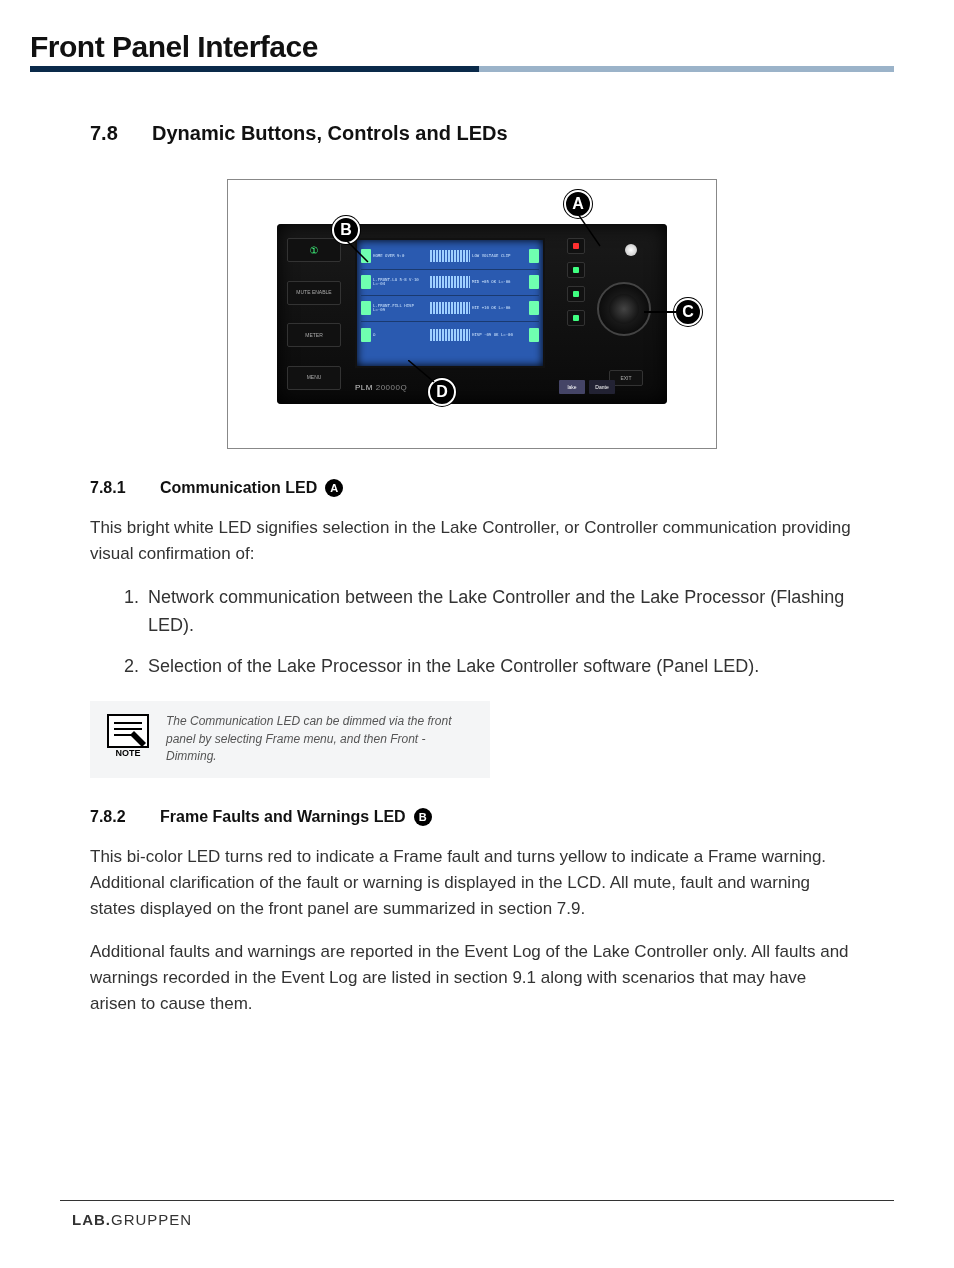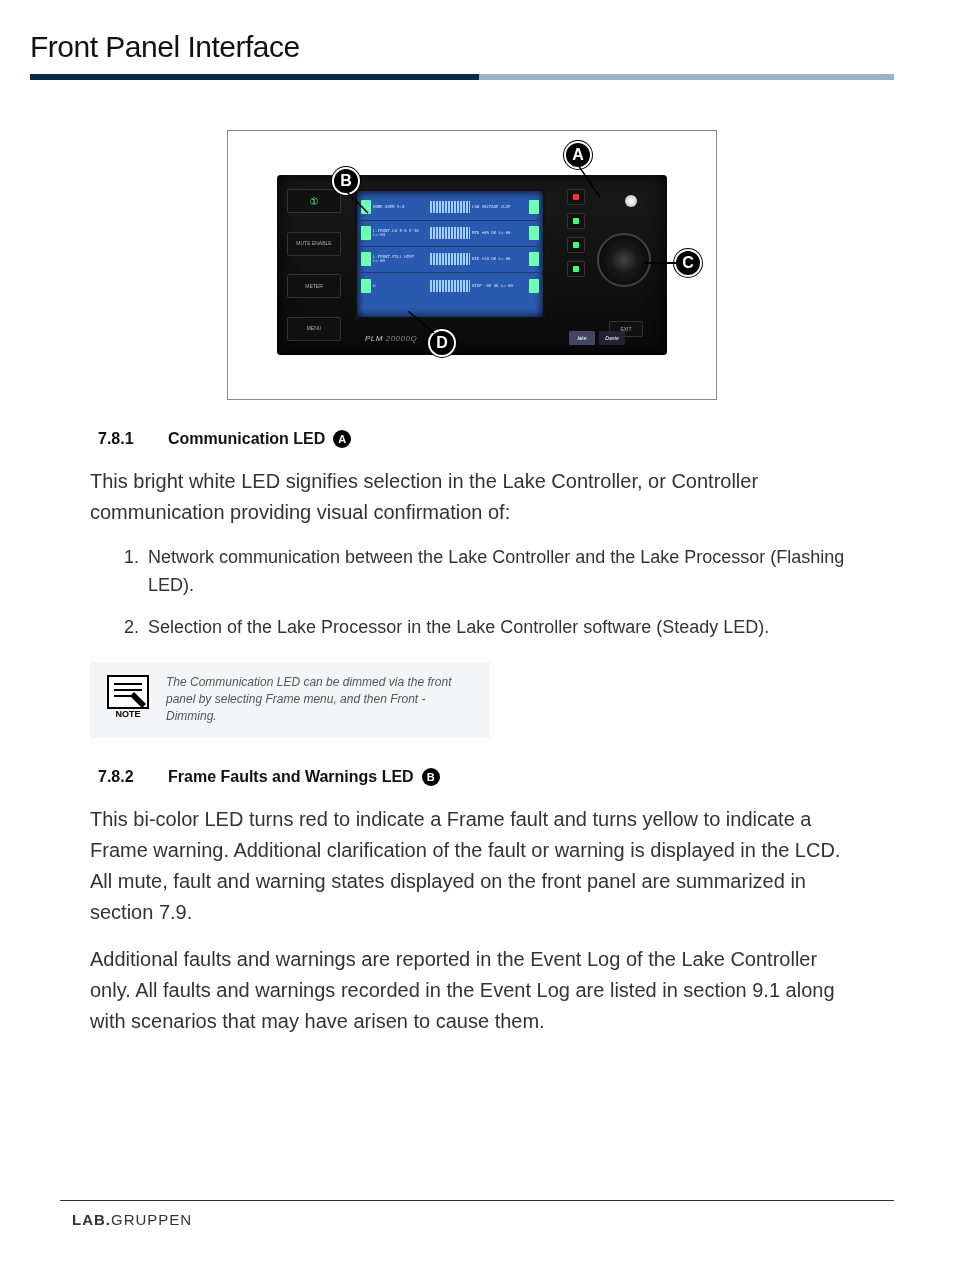--- a/index.html
+++ b/index.html
@@ -9,23 +9,23 @@
     height: 1268px;
     background: #fff;
     color: #222;
     position: relative;
     padding: 30px 60px 0 30px;
   }
   .header-title {
     font-family: "Arial Narrow", "Helvetica Neue Condensed", Arial, sans-serif;
     font-stretch: condensed;
     font-size: 30px;
-    font-weight: 400;
+    font-weight: 700;
     color: #111;
-    margin-bottom: 10px;
+    margin-bottom: 2px;
     letter-spacing: -0.5px;
   }
   .header-rule {
     height: 6px;
     display: flex;
   }
   .header-rule .dark { background: #0a2a4a; flex: 0 0 52%; }
   .header-rule .light { background: #9bb3c9; flex: 1; }
   .content { padding: 50px 40px 0 60px; }
   .h2 {
@@ -37,34 +37,34 @@
   .h2 .num { display: inline-block; width: 62px; }
   .h3 {
     font-size: 16px;
     font-weight: 700;
     color: #111;
     margin: 30px 0 18px 0;
     display: flex;
     align-items: center;
     gap: 8px;
   }
-  .h3 .num { display: inline-block; width: 62px; margin-left: 8px; }
+  .h3 .num { display: inline-block; width: 62px; }
   .badge {
     display: inline-flex;
     align-items: center;
     justify-content: center;
     width: 18px; height: 18px;
     border-radius: 50%;
     background: #000;
     color: #fff;
     font-size: 11px;
     font-weight: 700;
   }
   p.body {
-    font-size: 20px;
+    font-size: 17px;
     line-height: 1.55;
     color: #333;
     margin-bottom: 16px;
   }
   ol.body {
     font-size: 18px;
     line-height: 1.55;
     color: #333;
     margin: 0 0 20px 54px;
   }
@@ -143,27 +143,26 @@
     font-family: monospace;
     overflow: hidden;
   }
   .lcd-bars {
     width: 40px;
     height: 12px;
     background: repeating-linear-gradient(90deg,#9fd0ff 0 2px, transparent 2px 3px);
   }
   .device-bottom {
     position: absolute;
-    left: 88px;
+    left: 78px;
     bottom: 10px;
     width: 260px;
     display: flex;
     align-items: center;
     justify-content: space-between;
-    font-style: italic;
   }
   .plm-label { color: #ccc; font-size: 8px; letter-spacing: 0.5px; }
   .plm-label .thin { color: #888; font-weight: 300; }
   .logo-box {
     display: flex; gap: 4px;
   }
   .logo-chip {
     width: 26px; height: 14px;
     background: #446; color: #fff;
     font-size: 5px;
@@ -319,20 +318,23 @@
 <body>
 
 <div class="header-title">Front Panel Interface</div>
 <div class="header-rule">
   <div class="dark"></div>
     <div class="light"></div>
 </div>
 
 <div class="content">
 
+  <div class="h2">
+    <span class="num">7.8</span><span>Dynamic Buttons, Controls and LEDs</span>
+  </div>
 
   <div class="figure-wrap">
     <div class="figure">
       <div class="device">
         <div class="device-left">
           <div class="sidebtn" style="color:#3fff80;font-size:10px;">①</div>
           <div class="sidebtn">MUTE
 ENABLE</div>
           <div class="sidebtn">METER</div>
           <div class="sidebtn">MENU</div>
@@ -421,21 +423,21 @@
 
   <div class="h3">
     <span class="num">7.8.1</span>
     <span>Communication LED</span>
     <span class="badge">A</span>
   </div>
 
   <p class="body">This bright white LED signifies selection in the Lake Controller, or Controller communication providing visual confirmation of:</p>
   <ol class="body">
     <li>Network communication between the Lake Controller and the Lake Processor (Flashing LED).</li>
-    <li>Selection of the Lake Processor in the Lake Controller software (Steady LED).</li>
+    <li>Selection of the Lake Processor in the Lake Controller software (Panel LED).</li>
   </ol>
 
   <div class="note-box">
     <svg class="note-icon" viewBox="0 0 44 44">
       <rect x="2" y="2" width="40" height="32" fill="#fff" stroke="#000" stroke-width="2"></rect>
       <line x1="8" y1="10" x2="36" y2="10" stroke="#000" stroke-width="2"></line>
       <line x1="8" y1="16" x2="36" y2="16" stroke="#000" stroke-width="2"></line>
       <line x1="8" y1="22" x2="28" y2="22" stroke="#000" stroke-width="2"></line>
       <path d="M28 18 L40 30 L36 34 L24 22 Z" fill="#000"></path>
       <text x="22" y="43" font-size="9" font-weight="700" text-anchor="middle" fill="#000">NOTE</text>

